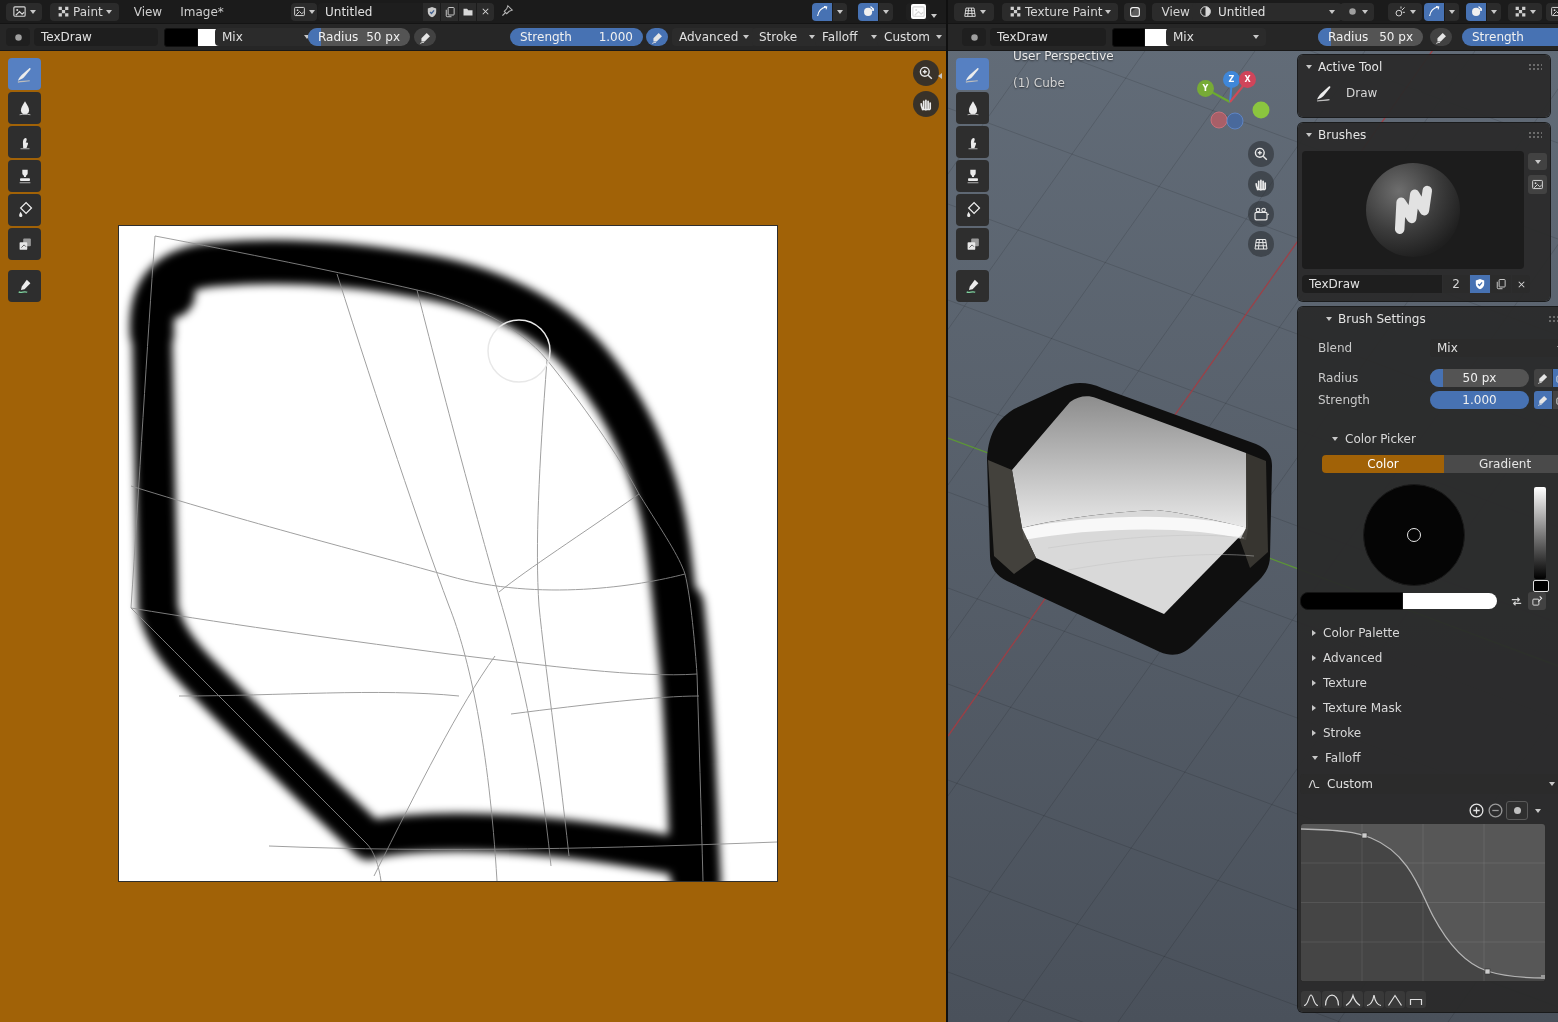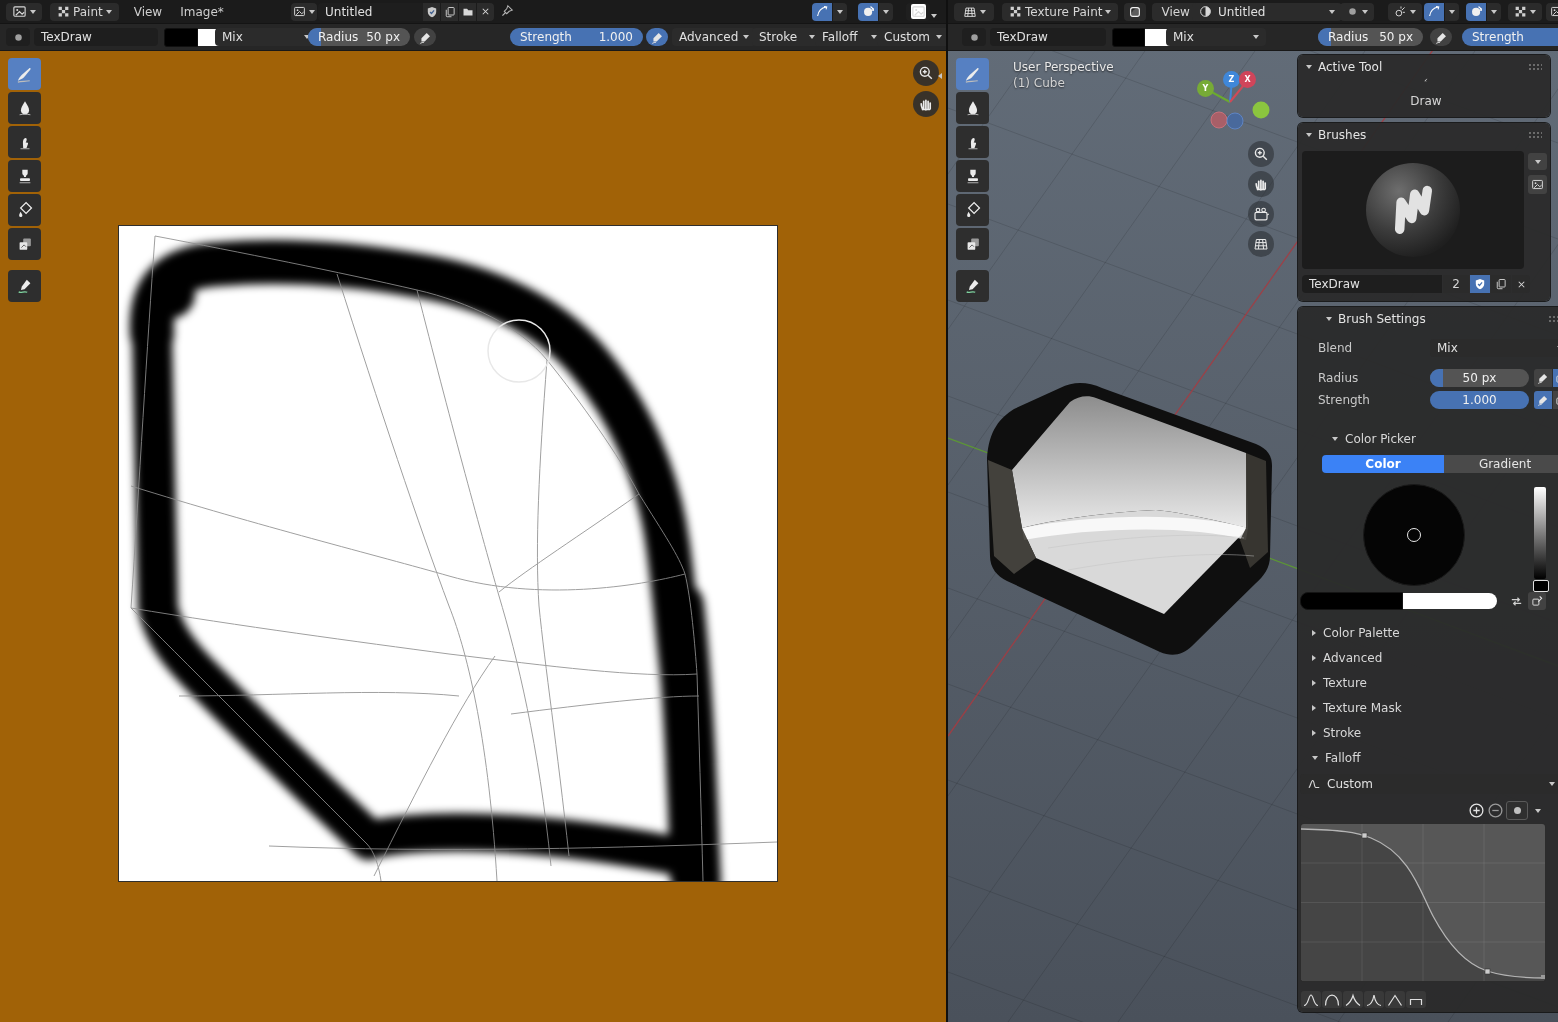--- a/index.html
+++ b/index.html
@@ -28,21 +28,21 @@
   .toolbtn.active{background:#5680c2;}
   .panel{position:absolute;left:350px;width:252px;background:rgba(42,42,42,0.95);border-radius:5px;
          box-shadow:0 0 0 1px rgba(20,20,20,0.9);}
   .phead{height:23px;display:flex;align-items:center;gap:6px;padding:0 8px;color:#e4e4e4;}
   .pdots{width:14px;height:7px;margin-left:auto;background-image:radial-gradient(#7a7a7a 1px,transparent 1.2px);background-size:4px 4px;opacity:.8;}
   .lblcol{width:104px;color:#c9c9c9;padding-right:8px;flex:none;}
   .prow{display:flex;align-items:center;height:20px;margin:2px 0;}
   .sqbtn{border-radius:3px;background:#424242;display:flex;align-items:center;justify-content:center;}
   .sub{display:flex;align-items:center;gap:7px;height:25px;padding-left:14px;color:#d8d8d8;}
   .tab{flex:1;height:18px;display:flex;align-items:center;justify-content:center;background:#4a4a4a;color:#e6e6e6;}
-  .tab.on{background:#3b82f6;color:#fff;font-weight:bold;}
+  .tab.on{background:#a16207;color:#fff;}
   .ovtext{color:#e9e9e9;text-shadow:0 1px 2px rgba(0,0,0,.6);}
   .navball{position:absolute;border-radius:50%;display:flex;align-items:center;justify-content:center;
            font-size:8px;font-weight:bold;color:#fff;}
   .viewbtn{position:absolute;width:26px;height:26px;border-radius:50%;background:rgba(40,44,48,.55);
            display:flex;align-items:center;justify-content:center;}
 </style>
 </head>
 <body>
 
 <svg width="0" height="0" style="position:absolute">
@@ -450,21 +450,21 @@
     <div class="navball" style="left:249px;top:80px;width:17px;height:17px;background:#77ab36;">
         <span>Y</span>
       </div>
     <div class="navball" style="left:275px;top:71px;width:17px;height:17px;background:#3f87d9;">
         <span>Z</span>
       </div>
     <div class="navball" style="left:291px;top:71px;width:17px;height:17px;background:#d0455a;">
         <span>X</span>
       </div>
 
-    <div class="ovtext abs" style="left:65px;top:60px;">User Perspective</div>
+    <div class="ovtext abs" style="left:65px;top:49px;">User Perspective</div>
     <div class="ovtext abs" style="left:65px;top:76px;color:#d4d4d4;">(1) Cube</div>
 
     <div class="viewbtn" style="left:300px;top:141px;">
         <svg class="ic" width="16" height="16">
           <use href="#s-magplus"></use>
         </svg>
       </div>
     <div class="viewbtn" style="left:300px;top:171px;">
         <svg class="ic" width="16" height="16">
           <use href="#s-hand"></use>
@@ -518,21 +518,21 @@
           </svg>
         </div>
     </div>
 
     <div class="panel" style="top:55px;height:62px;">
       <div class="phead">
         <span class="chev"></span>
         <span>Active Tool</span>
         <span class="pdots"></span>
       </div>
-      <div class="row" style="padding-left:4px;gap:12px;height:30px;flex-direction:column;">
+      <div class="row" style="padding-left:16px;gap:12px;height:30px;">
         <svg class="ic" width="20" height="20">
             <use href="#s-tbrush"></use>
           </svg>
         <span>Draw</span>
       </div>
     </div>
 
     <div class="panel" style="top:123px;height:178px;">
       <div class="phead">
         <span class="chev"></span>

